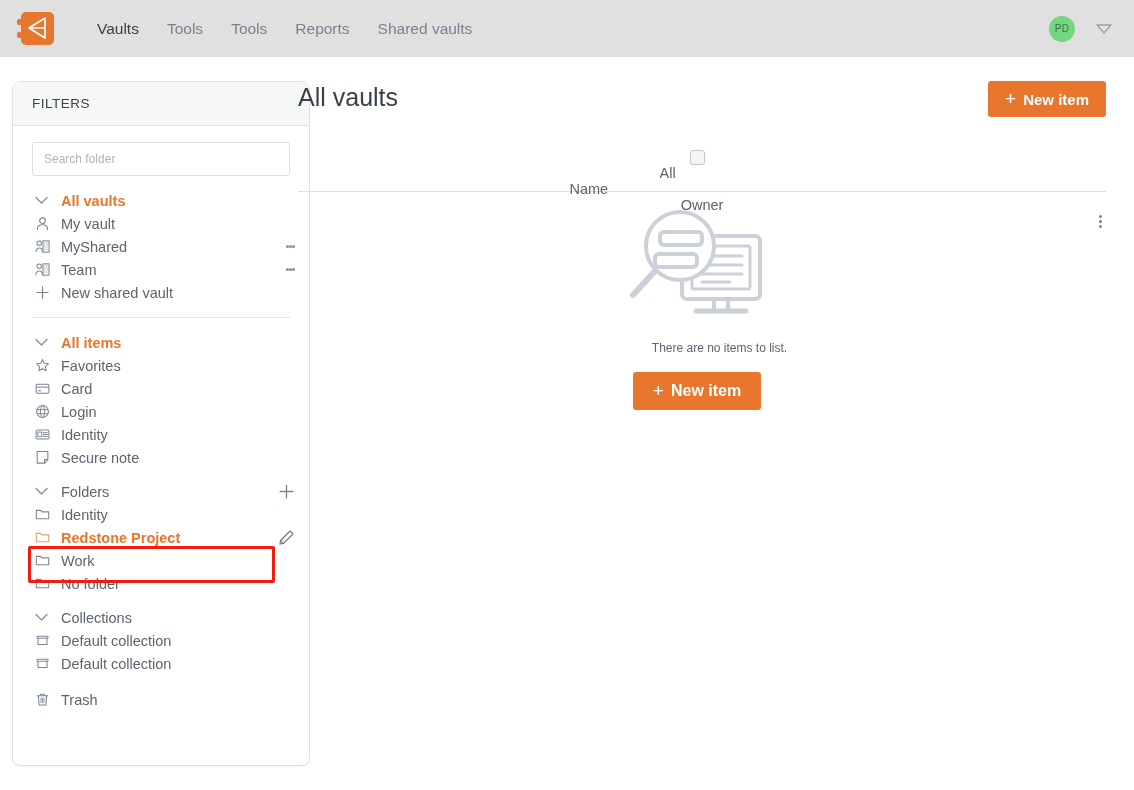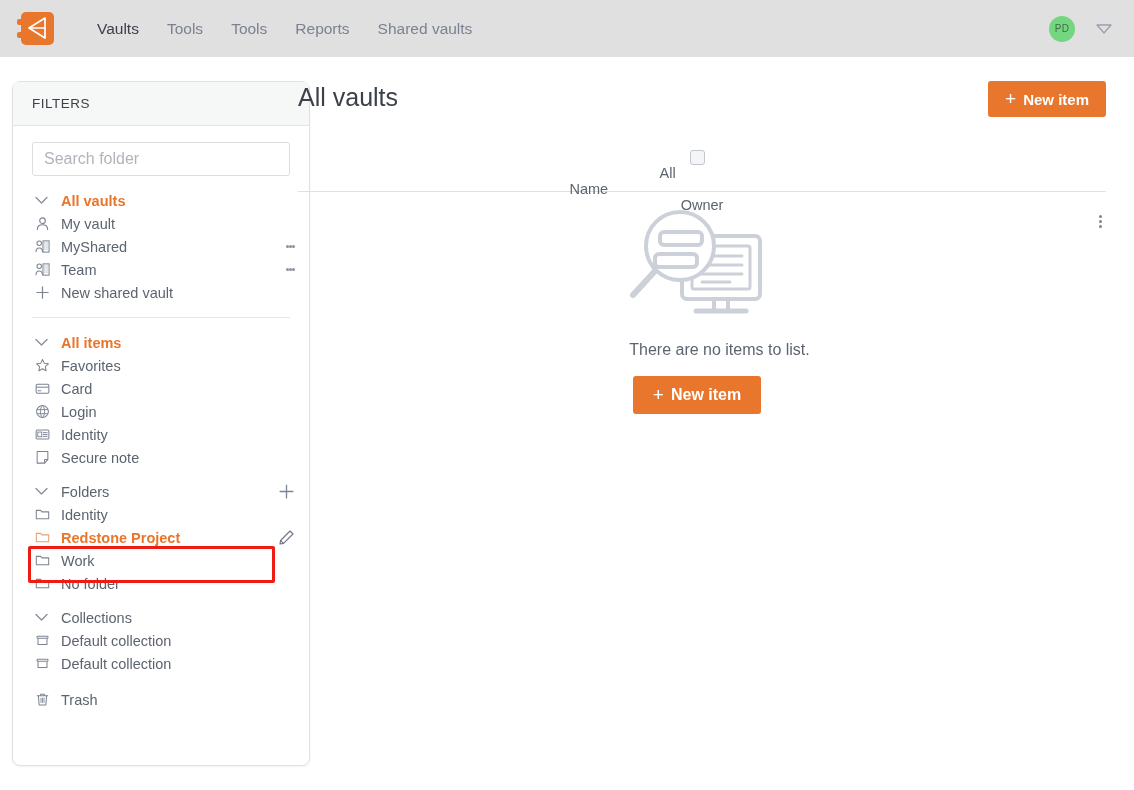--- a/index.html
+++ b/index.html
@@ -92,21 +92,21 @@
     letter-spacing: .5px;
     color: #3c4049;
     border-radius: 4px 4px 0 0;
   }
   #search-wrap { padding: 16px 19px 0 19px; }
   #search-folder {
     width: 100%; height: 34px;
     border: 1px solid #dcdee0;
     border-radius: 3px;
     padding: 0 11px;
-    font-size: 16px;
+    font-size: 12px;
     color: #57606d;
     font-family: "Liberation Sans", sans-serif;
     outline: none;
     background: #fff;
   }
   #search-folder::placeholder { color: #b0b4bb; }
 
   .sect { margin-top: 13px; }
   .sect-divider {
     border-top: 1px solid #e6e7e9;
@@ -209,21 +209,21 @@
     color: #7c8492; cursor: pointer;
     display: flex; align-items: center;
   }
 
   #empty-state {
     margin-top: 16px;
     display: flex; flex-direction: column; align-items: center;
     padding-right: 10px;
   }
   #empty-text {
-    font-size: 16px;
+    font-size: 12px;
     color: #5c6470;
     margin-top: 14px;
     margin-left: 45px;
   }
   .kebab-dot {
     width: 3px; height: 3px; border-radius: 50%;
     background: currentColor; display: block; margin: 2px 0;
   }
 </style>
 </head>

